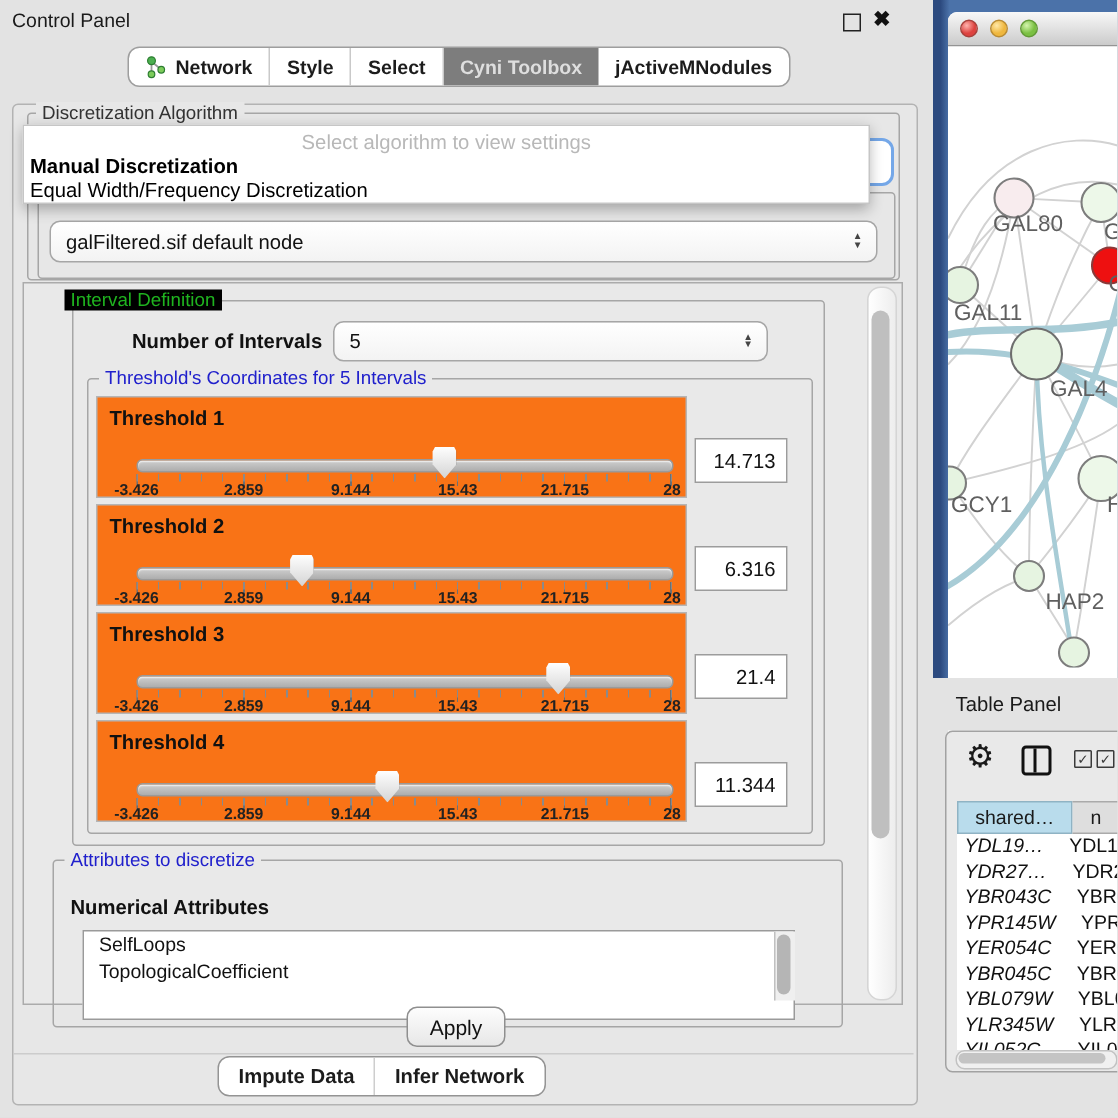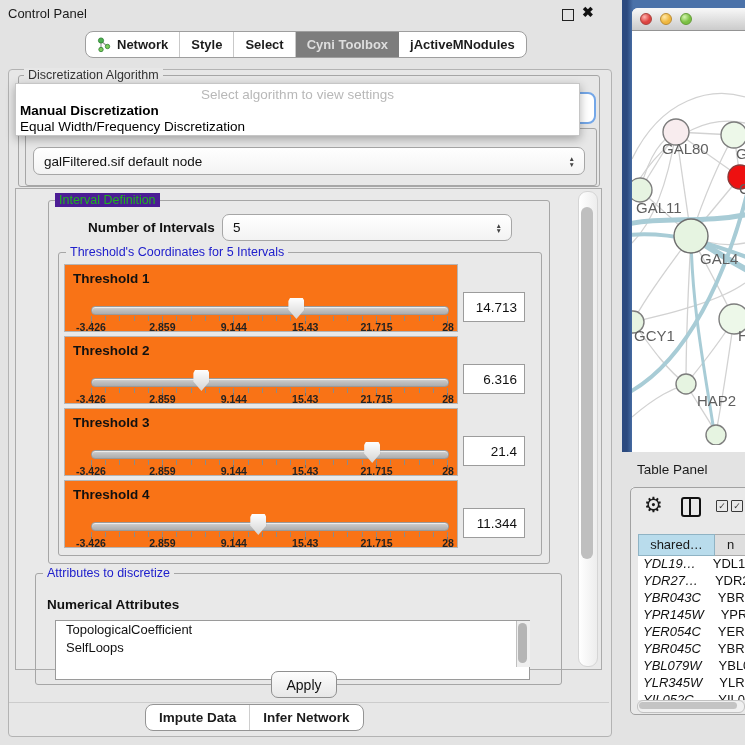--- a/index.html
+++ b/index.html
@@ -47,21 +47,21 @@
   .popup-item{position:absolute;left:4px;font-size:13.5px;color:#000;white-space:nowrap;}
   #popup-item-0{top:19px;font-weight:bold;}
   #popup-item-1{top:35px;}
 
   
   #mid-panel{left:15px;top:188px;width:585px;height:480px;border:1px solid #ababab;background:#e9e9e9;overflow:hidden;}
   #mid-vtrack{left:578px;top:191px;width:18px;height:474px;background:linear-gradient(90deg,#ffffff,#ededed);border-radius:9px;border:1px solid #d5d5d5;}
   #mid-vthumb{left:581px;top:207px;width:12px;height:352px;background:#bfbfbf;border-radius:6px;}
 
   #interval-group{left:48px;top:200px;width:500px;height:362px;background:transparent;}
-  #interval-title{left:55px;top:193px;color:#1fb41f;background:#4c1d95;}
+  #interval-title{left:43px;top:193px;color:#1fb41f;background:#000000;}
   #noi-label{left:88px;top:220px;font-size:13.5px;font-weight:bold;color:#111;}
   #noi-spinner{left:222px;top:214px;width:290px;height:27px;}
 
   #thr-group{left:58px;top:252px;width:482px;height:302px;}
   #thr-title{left:66px;top:245px;color:#2020cc;background:#e9e9e9;}
 
   .slider-row{position:absolute;left:64px;width:394px;height:68px;border:1px solid #b5b5b5;background:#f97316;box-sizing:border-box;}
   .slider-label{position:absolute;left:8px;top:6px;font-size:13.5px;font-weight:bold;color:#111;}
   .track{position:absolute;left:26px;top:41px;width:356px;height:7px;border:1px solid #9a9a9a;border-radius:4px;
     background:linear-gradient(#cfcfcf,#adadad);box-shadow:inset 0 1px 1px rgba(255,255,255,.7);}
@@ -270,22 +270,22 @@
           <span class="ticklabel" style="left: 80%;">21.715</span>
           <span class="ticklabel" style="left: 100%;">28</span>
         </div>
       <div class="valuebox">11.344</div>
     </div>
 
     <div id="attr-group" class="groupbox"></div>
     <div id="attr-title" class="grouptitle">Attributes to discretize</div>
     <div id="attr-subtitle" class="abs">Numerical Attributes</div>
     <div id="attr-list" class="abs">
+        <div class="list-item">SelfLoops</div>
         <div class="list-item">TopologicalCoefficient</div>
-        <div class="list-item">SelfLoops</div>
       </div>
     <div id="attr-vtrack" class="abs"></div>
     <div id="attr-vthumb" class="abs"></div>
 
     <div id="bottom-divider" class="abs"></div>
     <div id="apply-btn" class="abs">Apply</div>
 
     <div id="bottom-tabbar" class="abs">
       <div class="btab">
           <span>Impute Data</span>

